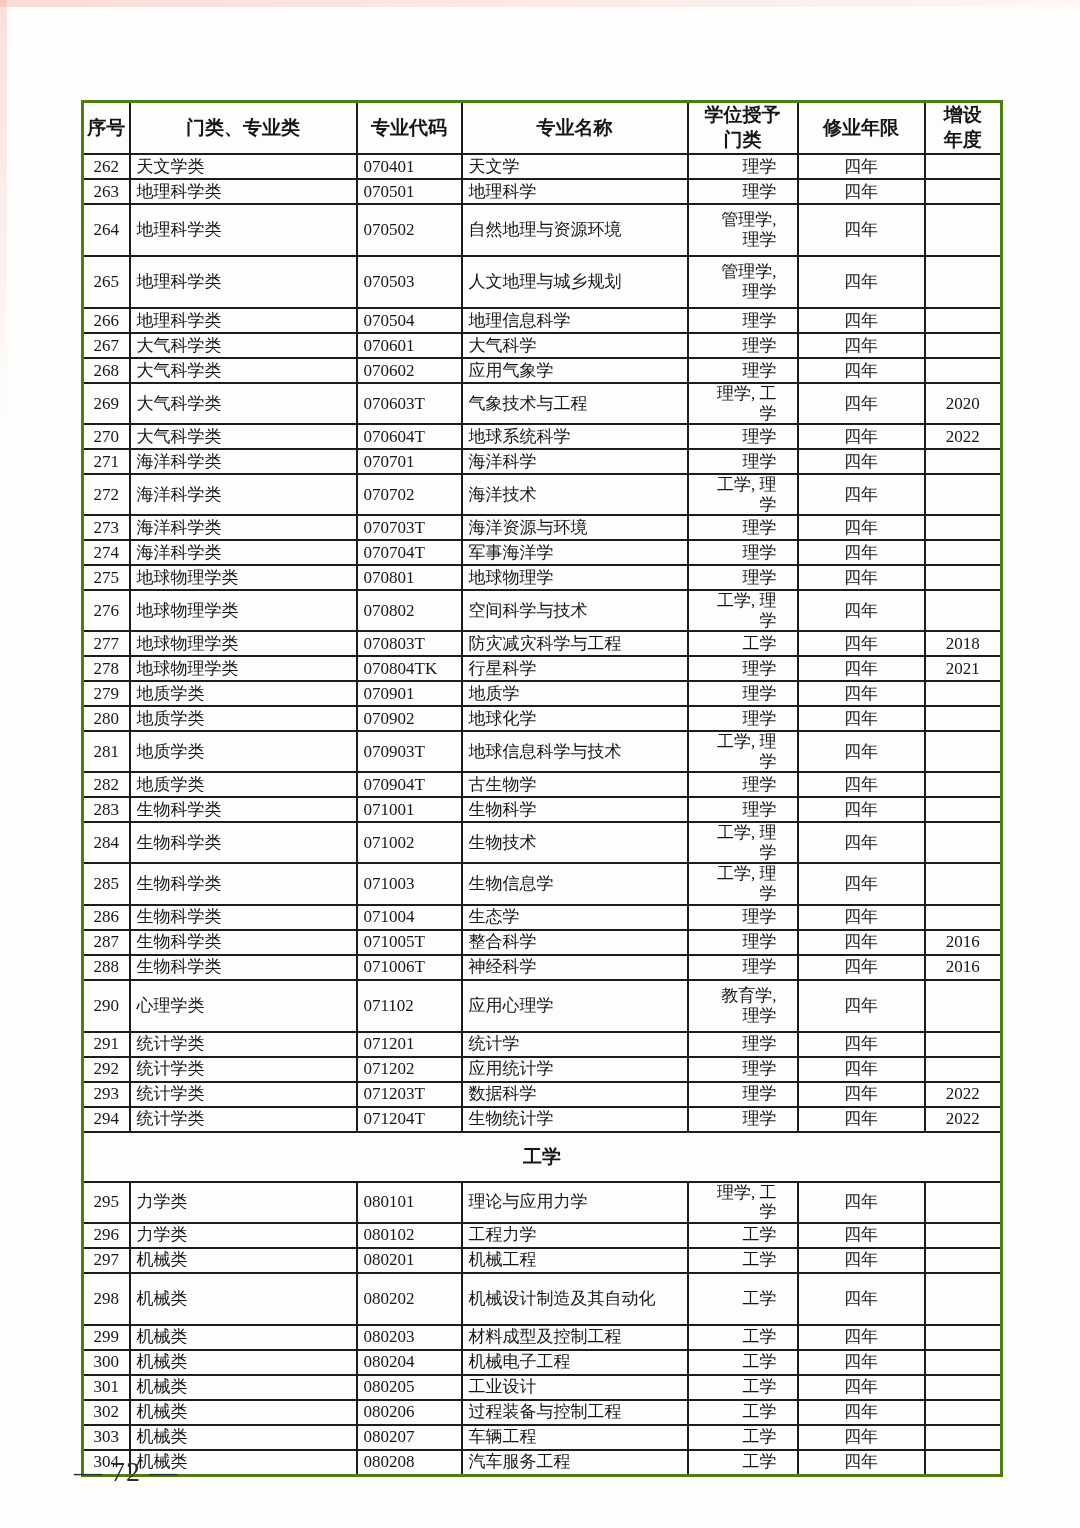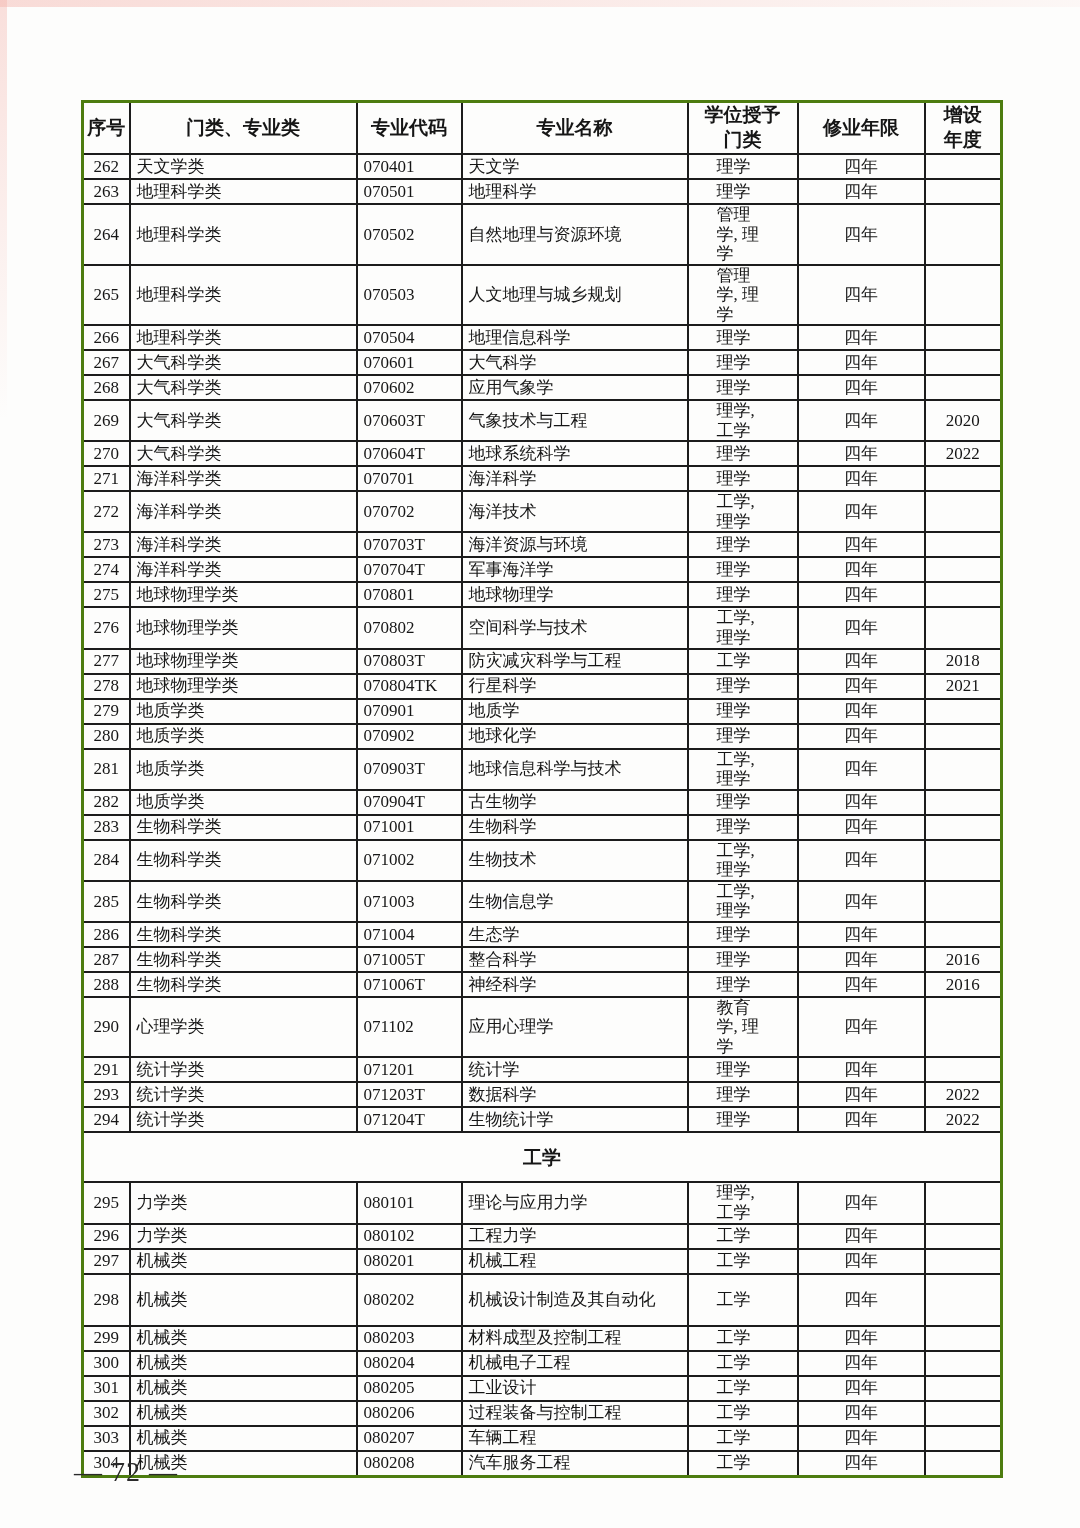--- a/index.html
+++ b/index.html
@@ -61,22 +61,22 @@
     height: 23px;
     padding: 0;
   }
   .majors-table td.col-no,
   .majors-table td.col-years,
   .majors-table td.col-added {
     text-align: center;
     padding: 0 2px;
   }
   .majors-table td.col-degree {
-    text-align: left;
-    padding: 0 28px;
+    text-align: right;
+    padding: 0 20px;
     margin-top: 20px;
   }
   .majors-table td.col-category,
   .majors-table td.col-code,
   .majors-table td.col-name {
     text-align: left;
     padding-left: 6px;
     padding-right: 2px;
   }
   .majors-table tr.tall td { height: 50px; }
@@ -379,20 +379,29 @@
       <tr>
         <td class="col-no">291</td>
         <td class="col-category">统计学类</td>
         <td class="col-code">071201</td>
         <td class="col-name">统计学</td>
         <td class="col-degree">理学</td>
         <td class="col-years">四年</td>
         <td class="col-added"></td>
       </tr>
       <tr>
+        <td class="col-no">292</td>
+        <td class="col-category">统计学类</td>
+        <td class="col-code">071202</td>
+        <td class="col-name">应用统计学</td>
+        <td class="col-degree">理学</td>
+        <td class="col-years">四年</td>
+        <td class="col-added"></td>
+      </tr>
+      <tr>
         <td class="col-no">293</td>
         <td class="col-category">统计学类</td>
         <td class="col-code">071203T</td>
         <td class="col-name">数据科学</td>
         <td class="col-degree">理学</td>
         <td class="col-years">四年</td>
         <td class="col-added">2022</td>
       </tr>
       <tr>
         <td class="col-no">294</td>

